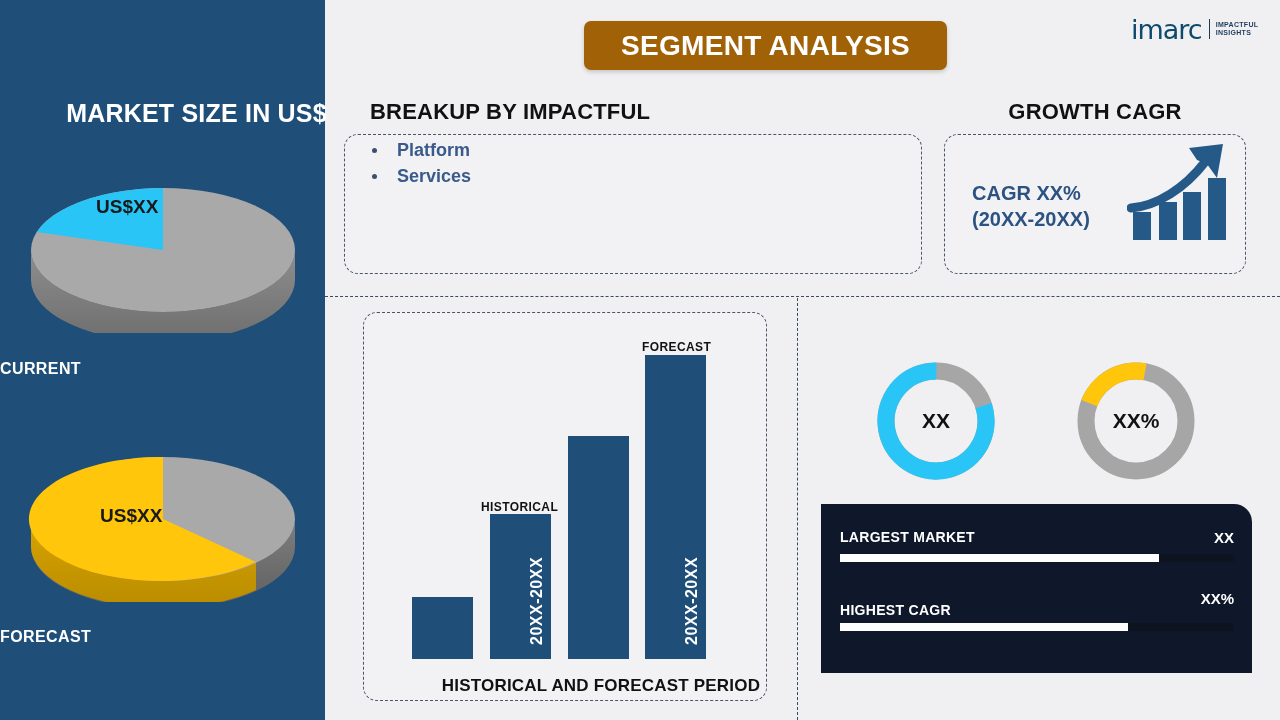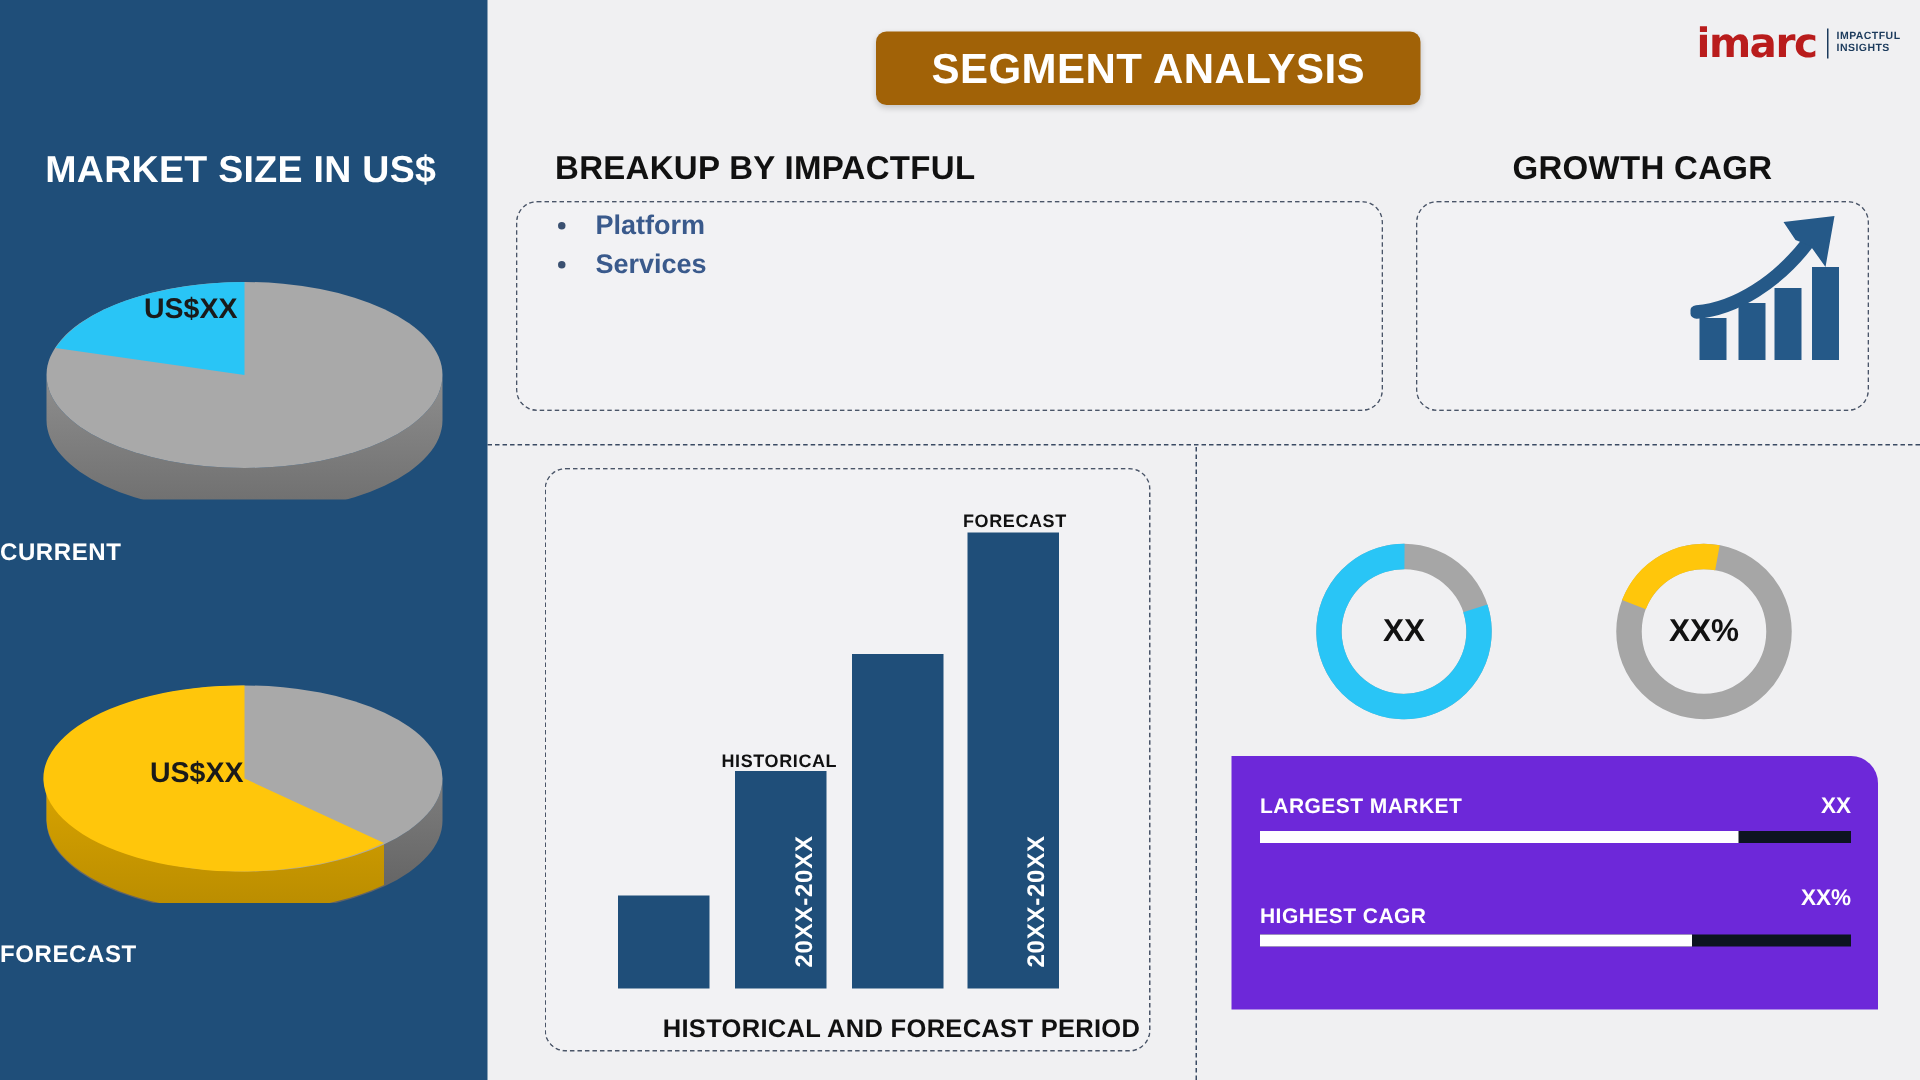--- a/index.html
+++ b/index.html
@@ -10,21 +10,21 @@
   }
   #page{position:relative;width:1280px;height:720px;background:#f0f0f2;}
 
   
   #sidebar{
     position:absolute;left:0;top:0;width:325px;height:720px;
     background:#1f4e79;
   }
   #sidebar-title{
     position:absolute;left:0;top:99px;width:321px;text-align:center;
-    color:#ffffff;font-size:25px;font-weight:bold;letter-spacing:.2px;
+    color:#ffffff;font-size:25px;font-weight:bold;letter-spacing:.2px;padding-left:36px;
   }
   .pie-label{
     position:absolute;width:322px;left:0;text-align:left;
     color:#ffffff;font-size:16px;font-weight:bold;letter-spacing:.4px;
   }
   #pie-current-label{top:360px;}
   #pie-forecast-label{top:628px;}
 
   .pie-wrap{position:absolute;}
   #pie-current{left:28px;top:168px;width:270px;height:165px;}
@@ -41,21 +41,21 @@
     position:absolute;left:584px;top:21px;width:363px;height:49px;
     background:#a16207;border-radius:7px;
     display:flex;align-items:center;justify-content:center;
     box-shadow:0 2px 4px rgba(0,0,0,.18);
   }
   #title-badge span{
     color:#ffffff;font-size:28px;font-weight:bold;letter-spacing:.3px;
   }
   #logo{position:absolute;left:1131px;top:14px;width:136px;height:30px;
         display:flex;align-items:center;}
-  #logo-mark{position:relative;font-size:27px;font-weight:bold;color:#b91c1c;
+  #logo-mark{position:relative;font-size:27px;font-weight:normal;color:#0c4a6e;
              letter-spacing:-1px;line-height:1;font-family:"DejaVu Sans", sans-serif;}
   #logo-divider{width:1px;height:20px;background:#1b3a5c;margin:0 6px 0 7px;}
   #logo-tag{display:flex;flex-direction:column;line-height:1.12;}
   #logo-tag span{font-size:7px;font-weight:bold;color:#1b3a5c;letter-spacing:.3px;}
 
   
   #h-divider{
     position:absolute;left:325px;top:296px;width:955px;height:0;
     border-top:1.5px dashed #3a4a63;
   }
@@ -128,21 +128,21 @@
   .donut-hole{
     position:absolute;left:20px;top:20px;width:80px;height:80px;
     border-radius:50%;background:#f0f0f2;
     display:flex;align-items:center;justify-content:center;
   }
   .donut-hole span{color:#111111;font-size:21px;font-weight:bold;}
 
   
   #stats-panel{
     position:absolute;left:821px;top:504px;width:431px;height:169px;
-    background:#6d28d9;border-radius:0 18px 0 0;
+    background:#0f172a;border-radius:0 18px 0 0;
   }
   .stat-row{position:absolute;left:19px;width:394px;}
   #stat-row-0{top:25px;}
   #stat-row-1{top:94px;}
   .stat-head{position:relative;height:22px;}
   .stat-name{
     position:absolute;left:0;top:0;color:#ffffff;
     font-size:14px;font-weight:bold;letter-spacing:.3px;
   }
   .stat-value{
@@ -230,20 +230,24 @@
       <span class="comp-label">Platform</span>
     </div>
     <div class="comp-item">
       <span class="comp-bullet"></span>
       <span class="comp-label">Services</span>
     </div>
   </div>
 
   <div class="section-head" id="head-growth">GROWTH CAGR</div>
   <div class="dashed-box" id="growth-box"></div>
+  <div id="cagr-text">
+    <div>CAGR XX%</div>
+    <div>(20XX-20XX)</div>
+  </div>
   <div id="growth-icon">
     <svg width="105" height="106" viewBox="0 0 105 106">
       <path d="M4 68 C30 66 58 48 78 22" stroke="#255988" stroke-width="9" fill="none" stroke-linecap="round"></path>
       <path d="M62 8 L96 4 L90 38 L80 24 L70 20 Z" fill="#255988"></path>
       <rect x="6" y="72" width="18" height="28" fill="#255988"></rect>
       <rect x="32" y="62" width="18" height="38" fill="#255988"></rect>
       <rect x="56" y="52" width="18" height="48" fill="#255988"></rect>
       <rect x="81" y="38" width="18" height="62" fill="#255988"></rect>
     </svg>
   </div>

